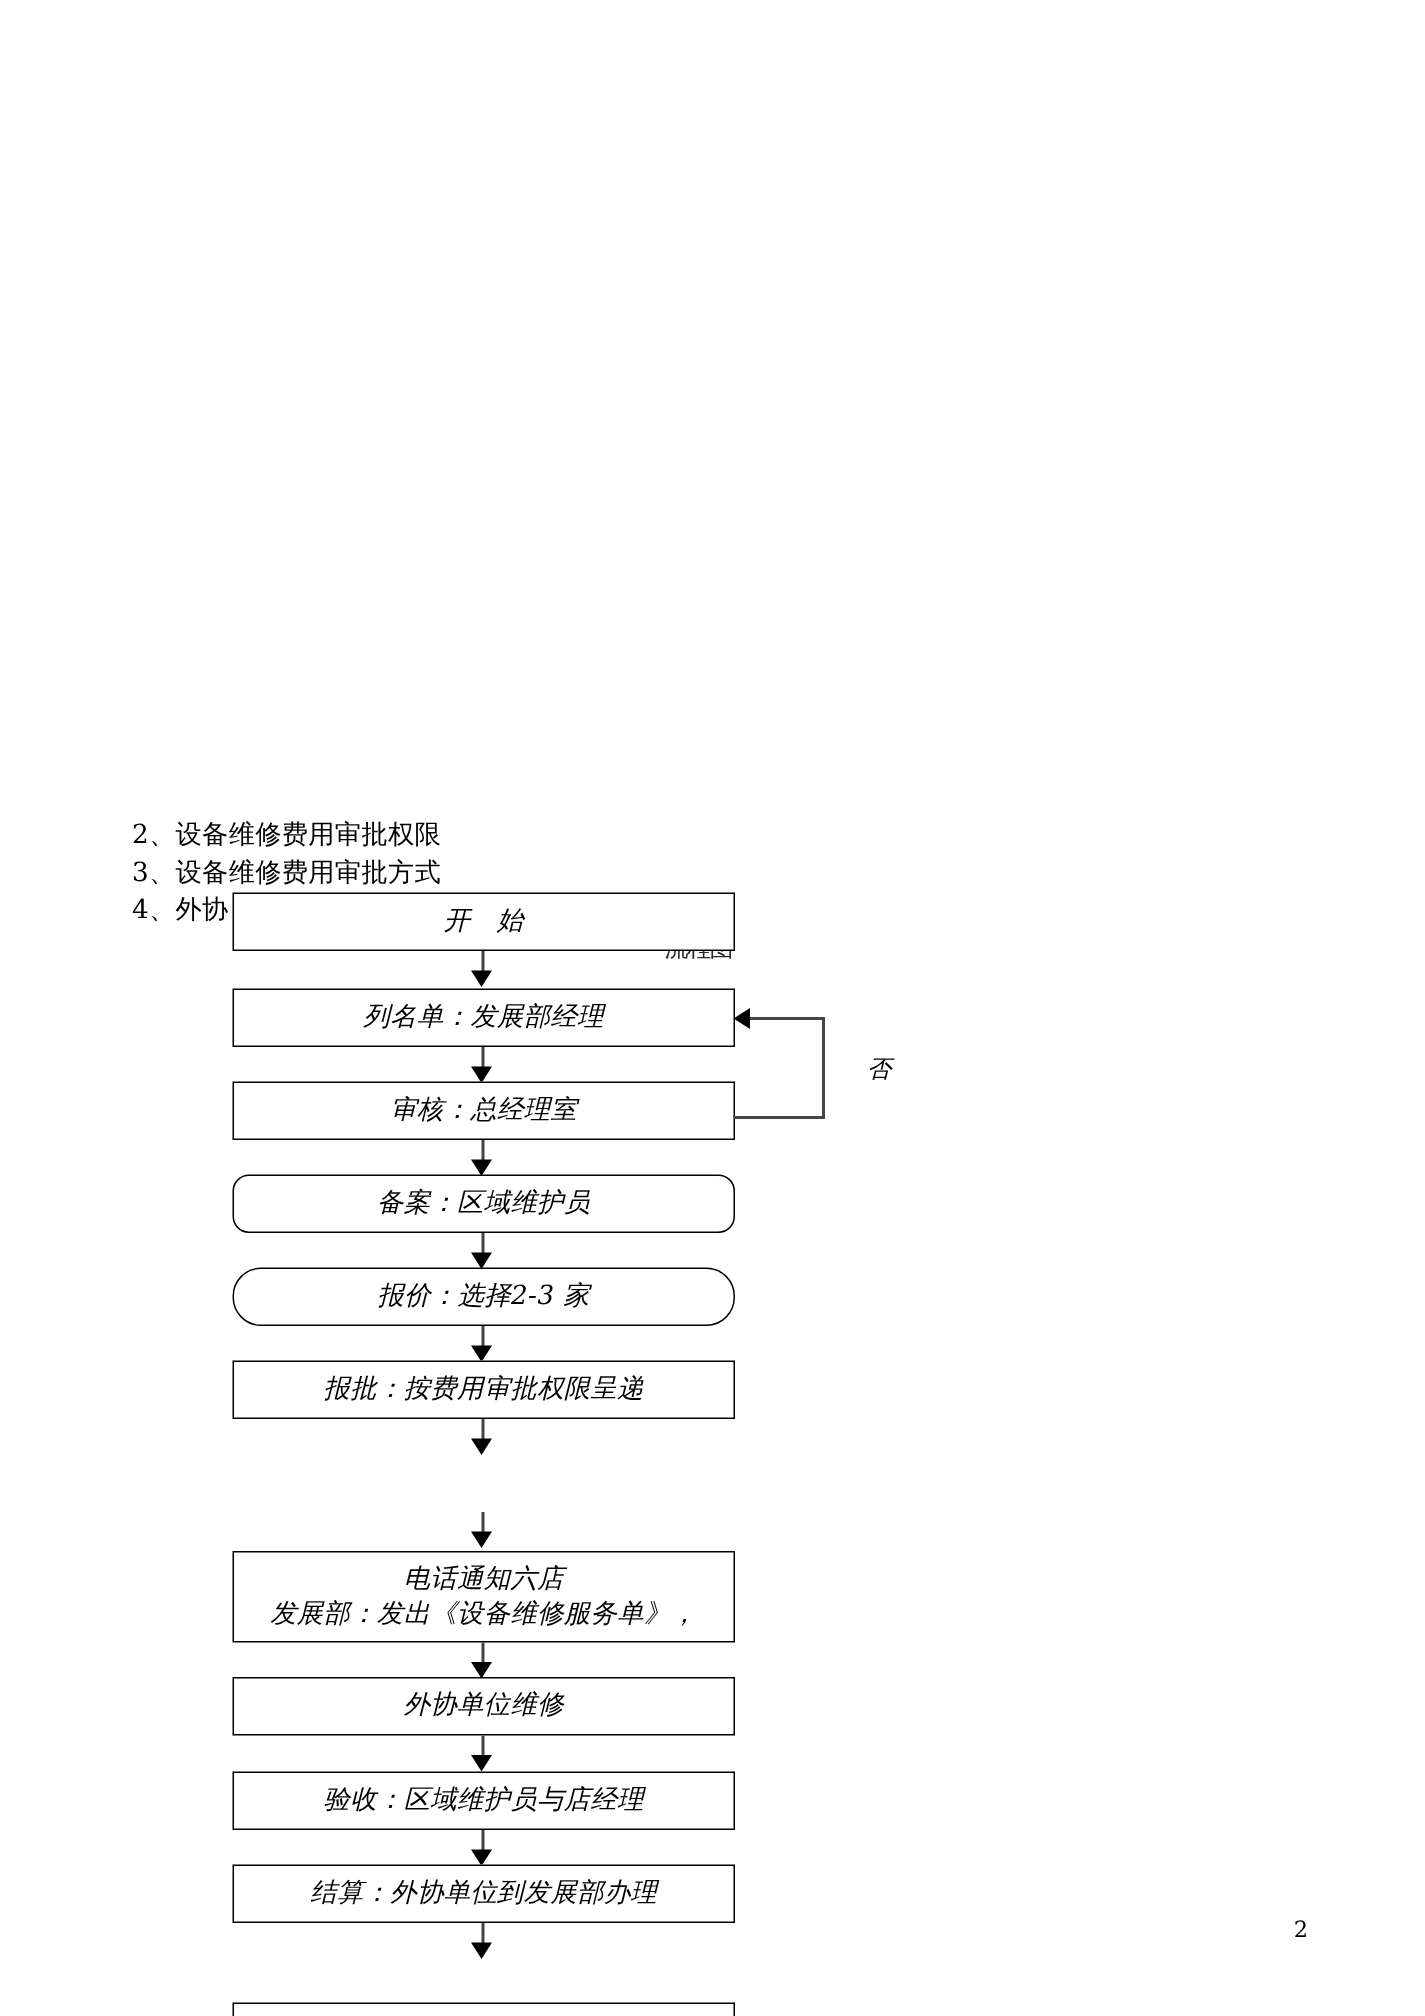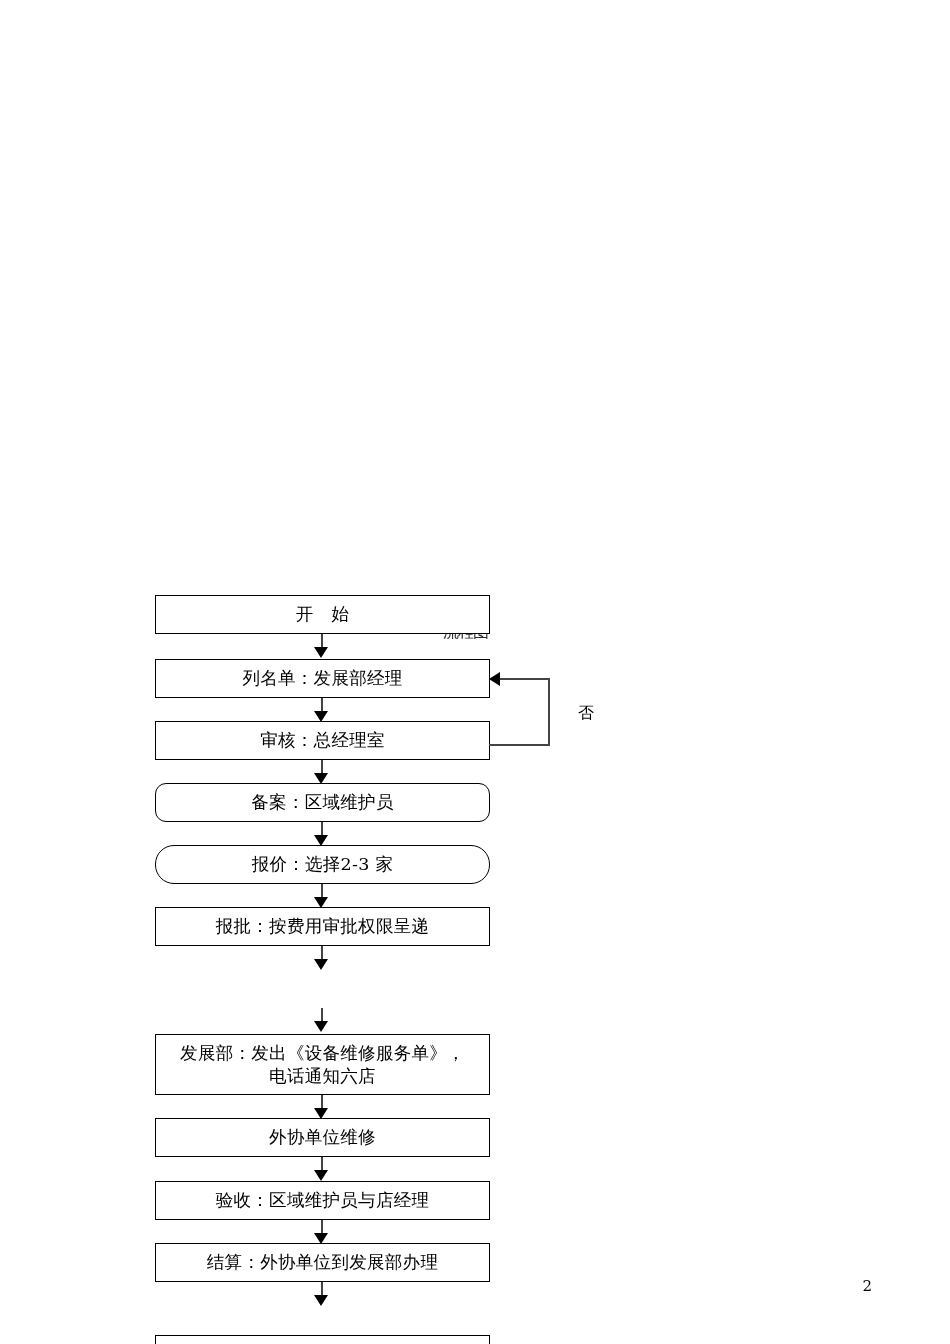--- a/index.html
+++ b/index.html
@@ -48,20 +48,21 @@
 
   
   .flow {
     position: absolute;
     left: 0;
     top: 0;
     width: 950px;
     height: 1344px;
     z-index: 2;
     pointer-events: none;
+    font-style: italic;
   }
   .flow > * { pointer-events: auto; }
 
   .node {
     position: absolute;
     left: 155px;
     width: 335px;
     box-sizing: border-box;
     border: 1.4px solid #000000;
     background: #ffffff;
@@ -131,20 +132,25 @@
     font-size: 15px;
     line-height: 18px;
     color: #000000;
   }
 </style>
 </head>
 <body>
 
 <div id="page">
 
+  <div class="outline-list">
+    <div class="outline-item">2、设备维修费用审批权限</div>
+    <div class="outline-item">3、设备维修费用审批方式</div>
+    <div class="outline-item">4、外协</div>
+  </div>
 
   <div class="ghost-label">流程图</div>
 
   <div class="flow">
 
     <div class="node" style="top:595px; height:39px;">
       <span class="node-text">开　始</span>
     </div>
     <div class="conn" style="top:634px; height:15px;"></div>
     <div class="arrowhead" style="top:647px;"></div>
@@ -184,22 +190,22 @@
       <span class="node-text">报批：按费用审批权限呈递</span>
     </div>
     <div class="conn" style="top:946px; height:15px;"></div>
     <div class="arrowhead" style="top:959px;"></div>
 
     <div class="conn" style="top:1008px; height:15px;"></div>
     <div class="arrowhead" style="top:1021px;"></div>
 
     <div class="node" style="top:1034px; height:61px;">
       <span class="node-text">
+        <span style="display:block;">电话通知六店</span>
         <span style="display:block;">发展部：发出《设备维修服务单》，</span>
-        <span style="display:block;">电话通知六店</span>
       </span>
     </div>
     <div class="conn" style="top:1095px; height:15px;"></div>
     <div class="arrowhead" style="top:1108px;"></div>
 
     <div class="node" style="top:1118px; height:39px;">
       <span class="node-text">外协单位维修</span>
     </div>
     <div class="conn" style="top:1157px; height:15px;"></div>
     <div class="arrowhead" style="top:1170px;"></div>

